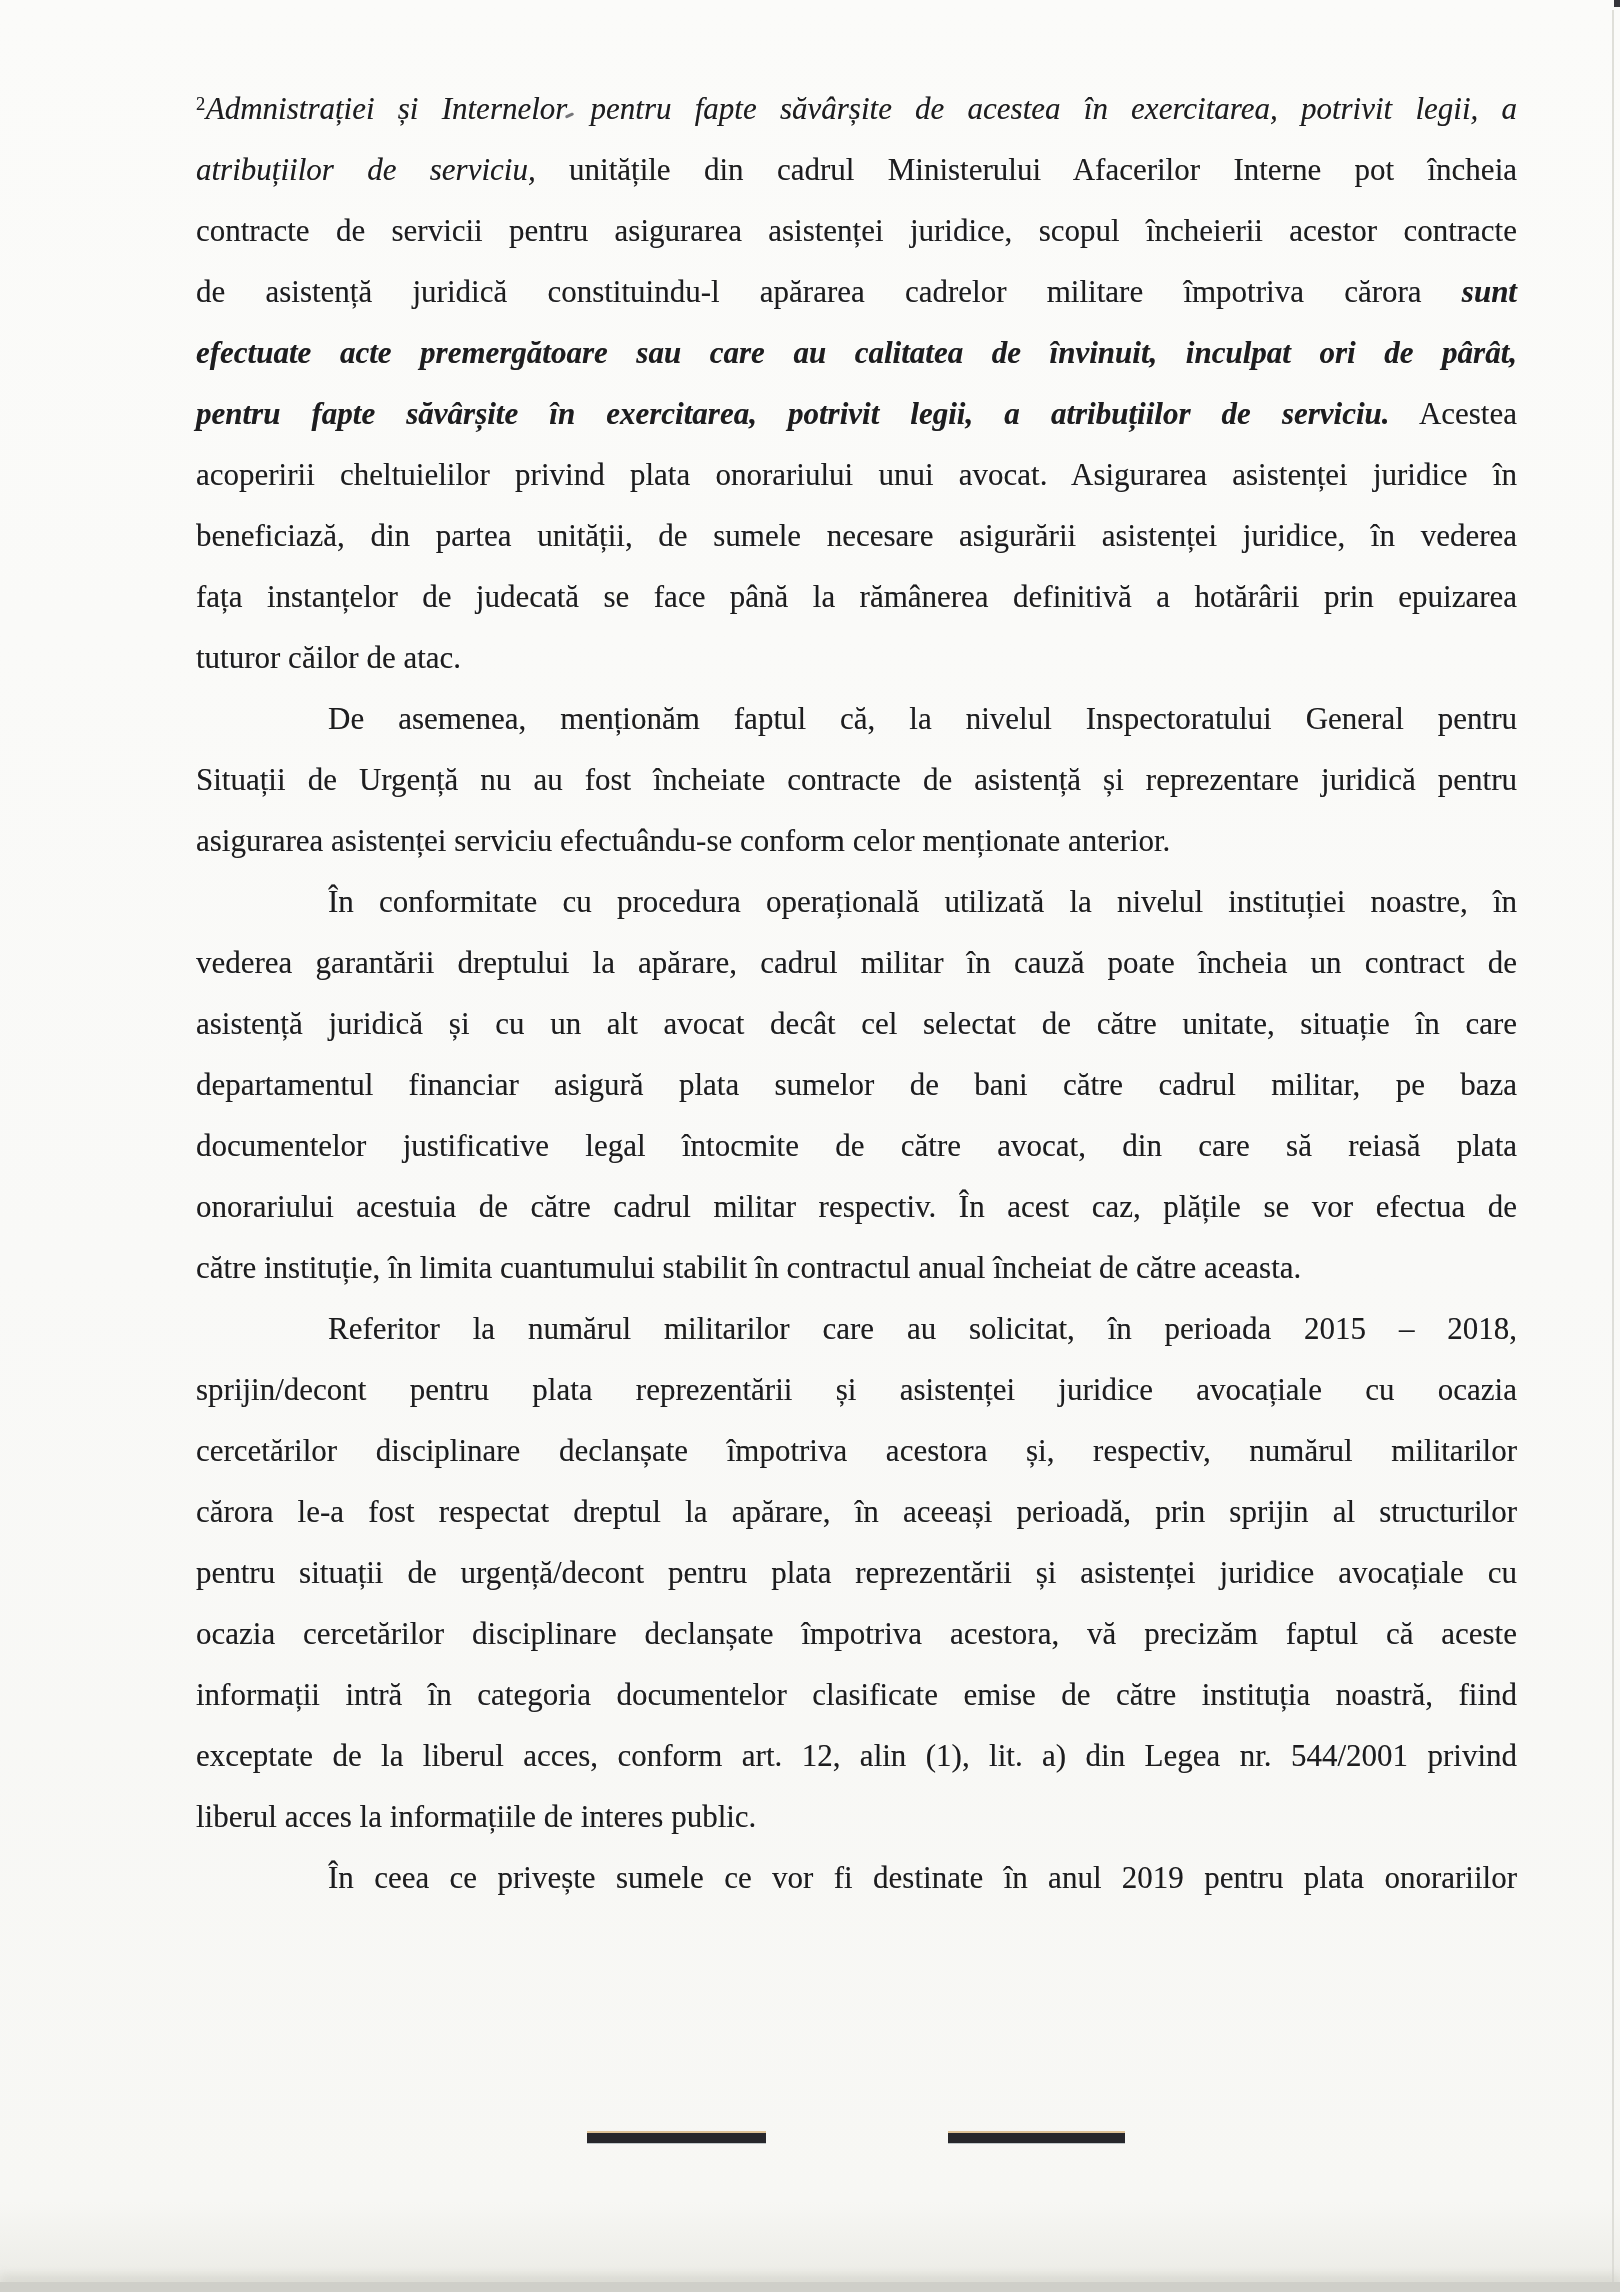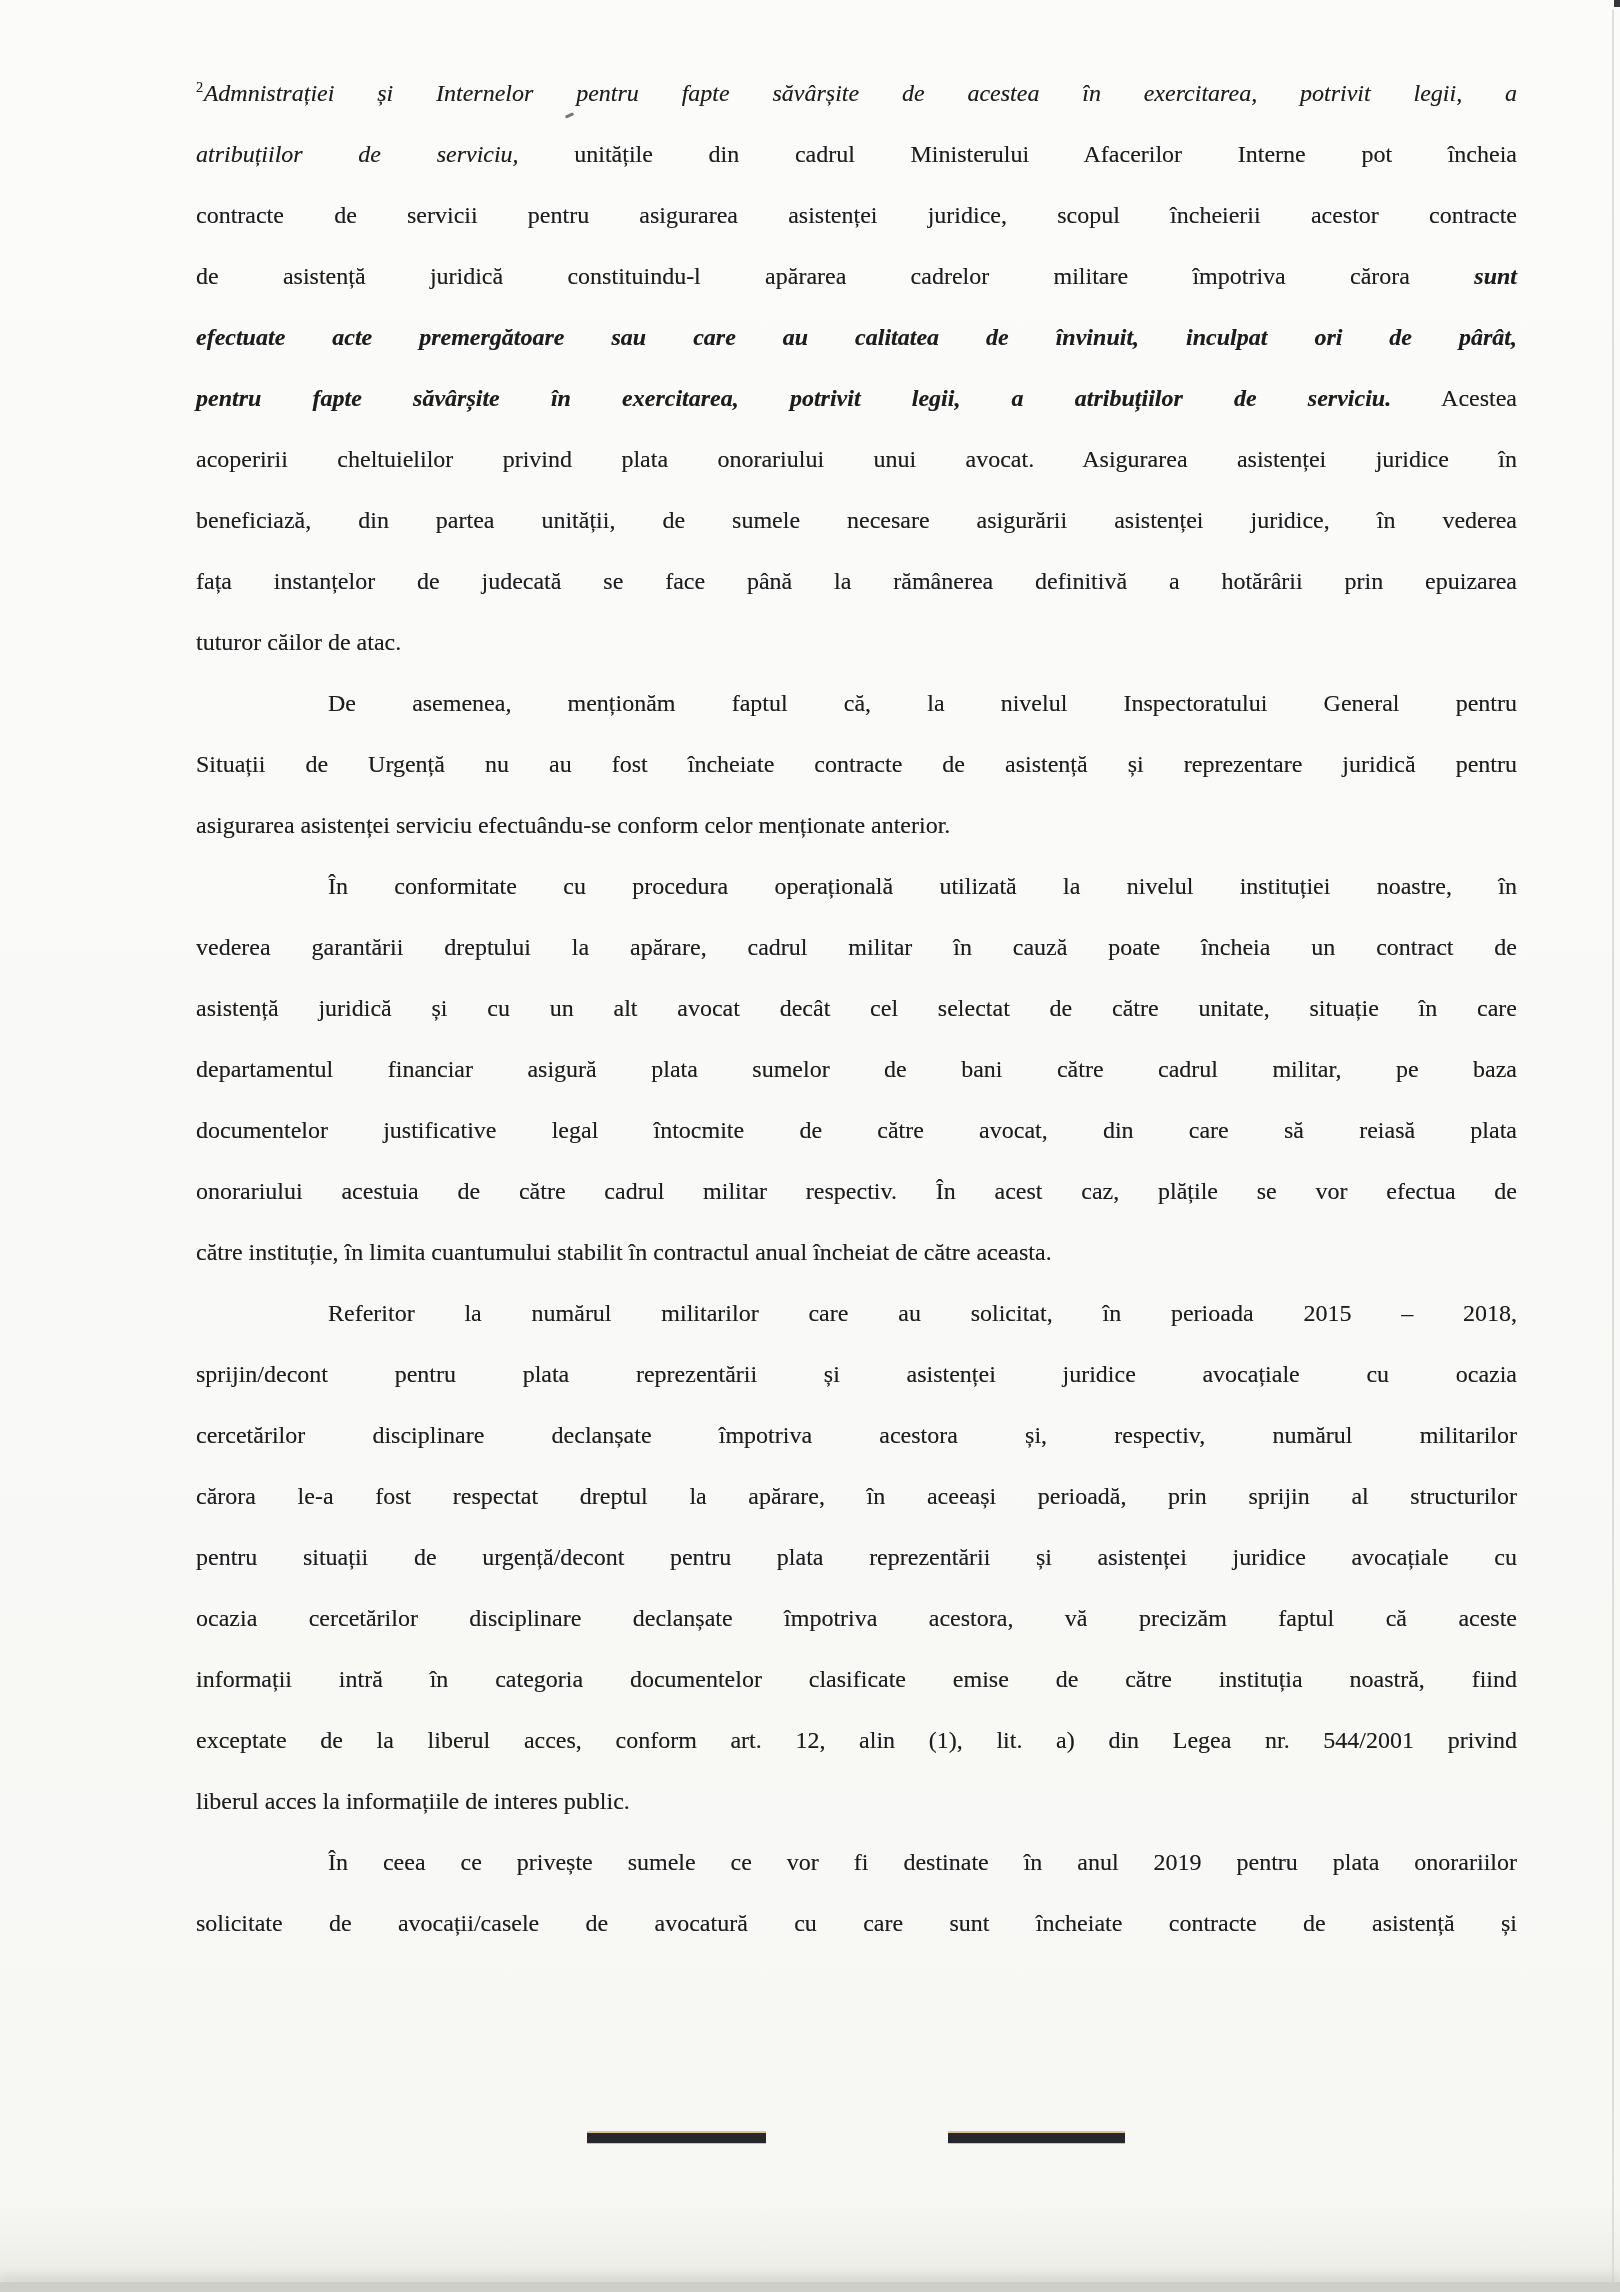--- a/index.html
+++ b/index.html
@@ -7,22 +7,22 @@
   .page{
     position:relative;
     width:1620px;height:2293px;
     margin:0 auto;
     background:linear-gradient(180deg,#fbfbf9 0%,#f9f9f7 55%,#f7f7f4 96%,#ededE8 99%,#e2e2dc 100%);
     overflow:hidden;
     font-family:"Liberation Serif", serif;
   }
   .text-block{
     position:absolute;
-    left:196px;top:57px;width:1321px;
-    font-size:24px;
+    left:196px;top:73px;width:1321px;
+    font-size:31px;
     line-height:61px;
     color:#1d1d1f;
     text-shadow:0 0 0.6px rgba(28,28,32,0.45);
   }
   .line{text-align:justify;text-justify:inter-word;}
   .line.just{text-align-last:justify;}
   .line.plain{text-align:center;text-align-last:left;}
   .line.indent{text-indent:132px;}
   .seg-normal{font-style:normal;font-weight:normal;}
   .seg-italic{font-style:italic;}
@@ -73,21 +73,20 @@
       <div class="line just indent"><span class="seg-normal">Referitor la numărul militarilor care au solicitat, în perioada 2015 – 2018,</span></div>
       <div class="line just"><span class="seg-normal">sprijin/decont pentru plata reprezentării și asistenței juridice avocațiale cu ocazia</span></div>
       <div class="line just"><span class="seg-normal">cercetărilor disciplinare declanșate împotriva acestora și, respectiv, numărul militarilor</span></div>
       <div class="line just"><span class="seg-normal">cărora le-a fost respectat dreptul la apărare, în aceeași perioadă, prin sprijin al structurilor</span></div>
       <div class="line just"><span class="seg-normal">pentru situații de urgență/decont pentru plata reprezentării și asistenței juridice avocațiale cu</span></div>
       <div class="line just"><span class="seg-normal">ocazia cercetărilor disciplinare declanșate împotriva acestora, vă precizăm faptul că aceste</span></div>
       <div class="line just"><span class="seg-normal">informații intră în categoria documentelor clasificate emise de către instituția noastră, fiind</span></div>
       <div class="line just"><span class="seg-normal">exceptate  de la liberul acces, conform art. 12, alin (1), lit. a) din Legea nr. 544/2001 privind</span></div>
       <div class="line plain"><span class="seg-normal">liberul acces la informațiile de interes public.</span></div>
       <div class="line just indent"><span class="seg-normal">În ceea ce privește sumele ce vor fi destinate în anul 2019 pentru plata onorariilor</span></div>
-      <div class="line just"><span class="seg-normal">solicitate de avocații/casele de avocatură cu care sunt încheiate contracte de asistență și</span></div>
     </div>
   <div class="stray-mark"></div>
   <div class="edge-line"></div>
   <div class="corner-mark"></div>
   <div class="bottom-strip"></div>
 <div class="sig-bar" style="left: 587px; top: 2133px; width: 179px; height: 9.8px; background: rgb(39, 39, 43);"></div>
     <div class="sig-bar" style="left: 948px; top: 2133px; width: 177px; height: 9.8px; background: rgb(39, 39, 43);"></div>
   </div>
 
 

